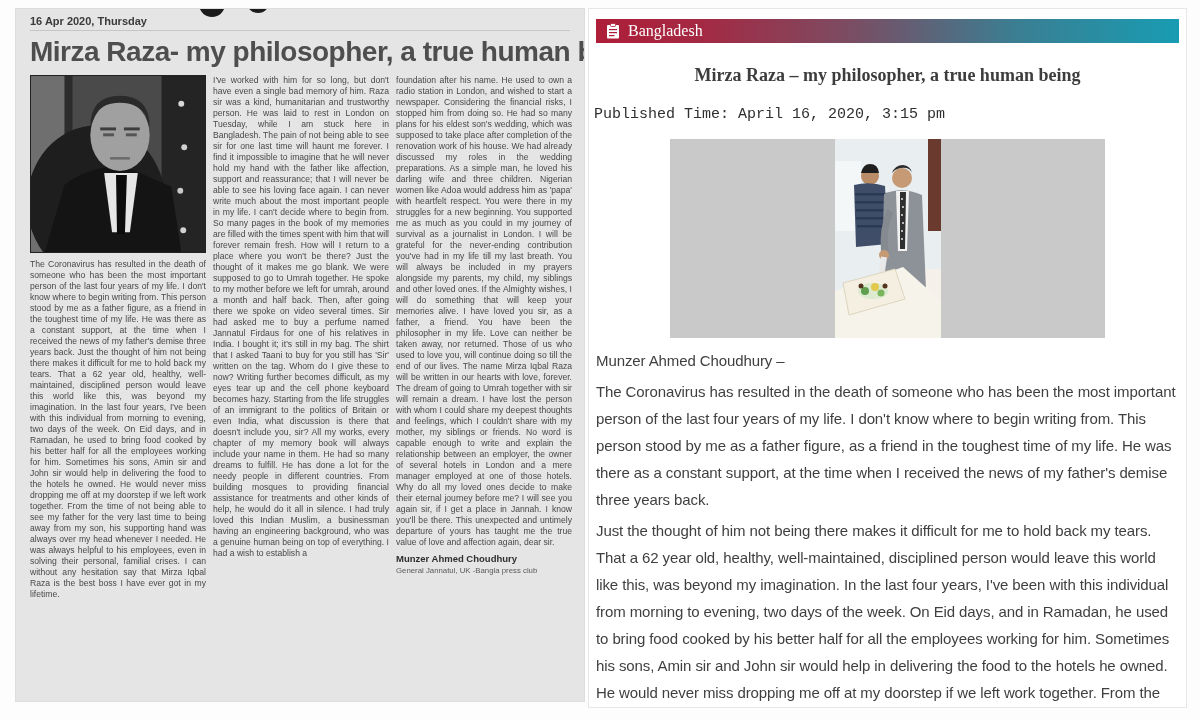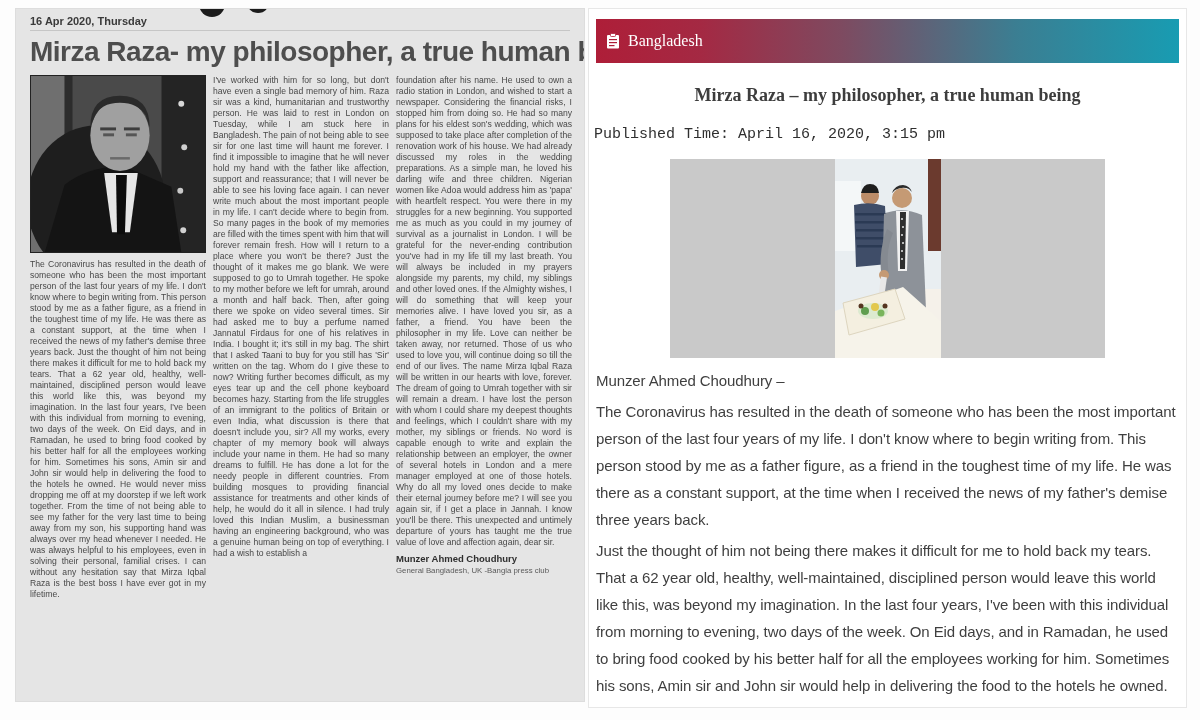--- a/index.html
+++ b/index.html
@@ -26,21 +26,21 @@
          text-align:justify; color:#484848; }
   .np-photo { width:176px; height:178px; margin-bottom:6px; background:#3a3a3a;
               border:1px solid #222; }
   .np-photo svg { display:block; width:100%; height:100%; }
   .sig-name { font-weight:bold; font-size:9.5px; margin-top:5px; text-align:left; color:#2e2e2e; }
   .sig-title { font-size:7.8px; text-align:left; color:#5a5a5a; margin-top:1px; }
 
   
   .article { position:absolute; left:588px; top:8px; width:599px; height:700px;
              background:#fff; border:1px solid #e7e7e7; overflow:hidden; padding:0 3px; }
-  .cat-bar { height:44px; margin:10px 4px 0 4px; display:flex; align-items:center;
+  .cat-bar { height:24px; margin:10px 4px 0 4px; display:flex; align-items:center;
              gap:8px; padding-left:10px;
              background:linear-gradient(90deg,#ae1e38 0%,#a42943 18%,#7e4a60 42%,#3b7e92 72%,#189cb2 100%); }
   .cat-bar .cat-label { color:#fff; font-family:"Liberation Serif", serif; font-size:16px; }
   .cat-icon { width:14px; height:16px; display:inline-block; }
   .art-title { font-family:"Liberation Serif", serif; font-size:18px; color:#3d3d3d;
                text-align:center; margin-top:22px; }
   .meta { font-family:"Liberation Serif", serif; font-size:15px; color:#2f2f2f;
           margin:0 2px; }
   .meta.pub { margin-top:20px;font-family:Liberation Mono, monospace; }
   .meta.upd { margin-top:11px; }
@@ -89,21 +89,21 @@
             <rect x="96" y="58" width="11" height="3" fill="#555"></rect>
             <rect x="80" y="82" width="20" height="2.5" fill="#6a6a6a"></rect>
           </svg>
         </div>
         <span>The Coronavirus has resulted in the death of someone who has been the most important person of the last four years of my life. I don't know where to begin writing from. This person stood by me as a father figure, as a friend in the toughest time of my life. He was there as a constant support, at the time when I received the news of my father's demise three years back. Just the thought of him not being there makes it difficult for me to hold back my tears. That a 62 year old, healthy, well-maintained, disciplined person would leave this world like this, was beyond my imagination. In the last four years, I've been with this individual from morning to evening, two days of the week. On Eid days, and in Ramadan, he used to bring food cooked by his better half for all the employees working for him. Sometimes his sons, Amin sir and John sir would help in delivering the food to the hotels he owned. He would never miss dropping me off at my doorstep if we left work together. From the time of not being able to see my father for the very last time to being away from my son, his supporting hand was always over my head whenever I needed. He was always helpful to his employees, even in solving their personal, familial crises. I can without any hesitation say that Mirza Iqbal Raza is the best boss I have ever got in my lifetime.</span>
       </div>
       <div class="col">I've worked with him for so long, but don't have even a single bad memory of him. Raza sir was a kind, humanitarian and trustworthy person. He was laid to rest in London on Tuesday, while I am stuck here in Bangladesh. The pain of not being able to see sir for one last time will haunt me forever. I find it impossible to imagine that he will never hold my hand with the father like affection, support and reassurance; that I will never be able to see his loving face again. I can never write much about the most important people in my life. I can't decide where to begin from. So many pages in the book of my memories are filled with the times spent with him that will forever remain fresh. How will I return to a place where you won't be there? Just the thought of it makes me go blank. We were supposed to go to Umrah together. He spoke to my mother before we left for umrah, around a month and half back. Then, after going there we spoke on video several times. Sir had asked me to buy a perfume named Jannatul Firdaus for one of his relatives in India. I bought it; it's still in my bag. The shirt that I asked Taani to buy for you still has 'Sir' written on the tag. Whom do I give these to now? Writing further becomes difficult, as my eyes tear up and the cell phone keyboard becomes hazy. Starting from the life struggles of an immigrant to the politics of Britain or even India, what discussion is there that doesn't include you, sir? All my works, every chapter of my memory book will always include your name in them. He had so many dreams to fulfill. He has done a lot for the needy people in different countries. From building mosques to providing financial assistance for treatments and other kinds of help, he would do it all in silence. I had truly loved this Indian Muslim, a businessman having an engineering background, who was a genuine human being on top of everything. I had a wish to establish a</div>
       <div class="col">
         <span>foundation after his name. He used to own a radio station in London, and wished to start a newspaper. Considering the financial risks, I stopped him from doing so. He had so many plans for his eldest son's wedding, which was supposed to take place after completion of the renovation work of his house. We had already discussed my roles in the wedding preparations. As a simple man, he loved his darling wife and three children. Nigerian women like Adoa would address him as 'papa' with heartfelt respect. You were there in my struggles for a new beginning. You supported me as much as you could in my journey of survival as a journalist in London. I will be grateful for the never-ending contribution you've had in my life till my last breath. You will always be included in my prayers alongside my parents, my child, my siblings and other loved ones. If the Almighty wishes, I will do something that will keep your memories alive. I have loved you sir, as a father, a friend. You have been the philosopher in my life. Love can neither be taken away, nor returned. Those of us who used to love you, will continue doing so till the end of our lives. The name Mirza Iqbal Raza will be written in our hearts with love, forever. The dream of going to Umrah together with sir will remain a dream. I have lost the person with whom I could share my deepest thoughts and feelings, which I couldn't share with my mother, my siblings or friends. No word is capable enough to write and explain the relationship between an employer, the owner of several hotels in London and a mere manager employed at one of those hotels. Why do all my loved ones decide to make their eternal journey before me? I will see you again sir, if I get a place in Jannah. I know you'll be there. This unexpected and untimely departure of yours has taught me the true value of love and affection again, dear sir.</span>
         <div class="sig-name">Munzer Ahmed Choudhury</div>
-        <div class="sig-title">General Bangladesh, UK -Bangla press club</div>
+        <div class="sig-title">General Jannatul, UK -Bangla press club</div>
       </div>
     </div>
   </div>
 
   <div class="article">
     <div class="cat-bar">
       <svg class="cat-icon" viewBox="0 0 14 16">
         <rect x="1" y="2" width="12" height="13.5" rx="1" fill="#ffffff"></rect>
         <rect x="4.5" y="0.5" width="5" height="3" rx="0.8" fill="#ffffff" stroke="#ae1e38" stroke-width="0.8"></rect>
         <rect x="3" y="6" width="8" height="1.2" fill="#ae1e38"></rect>

